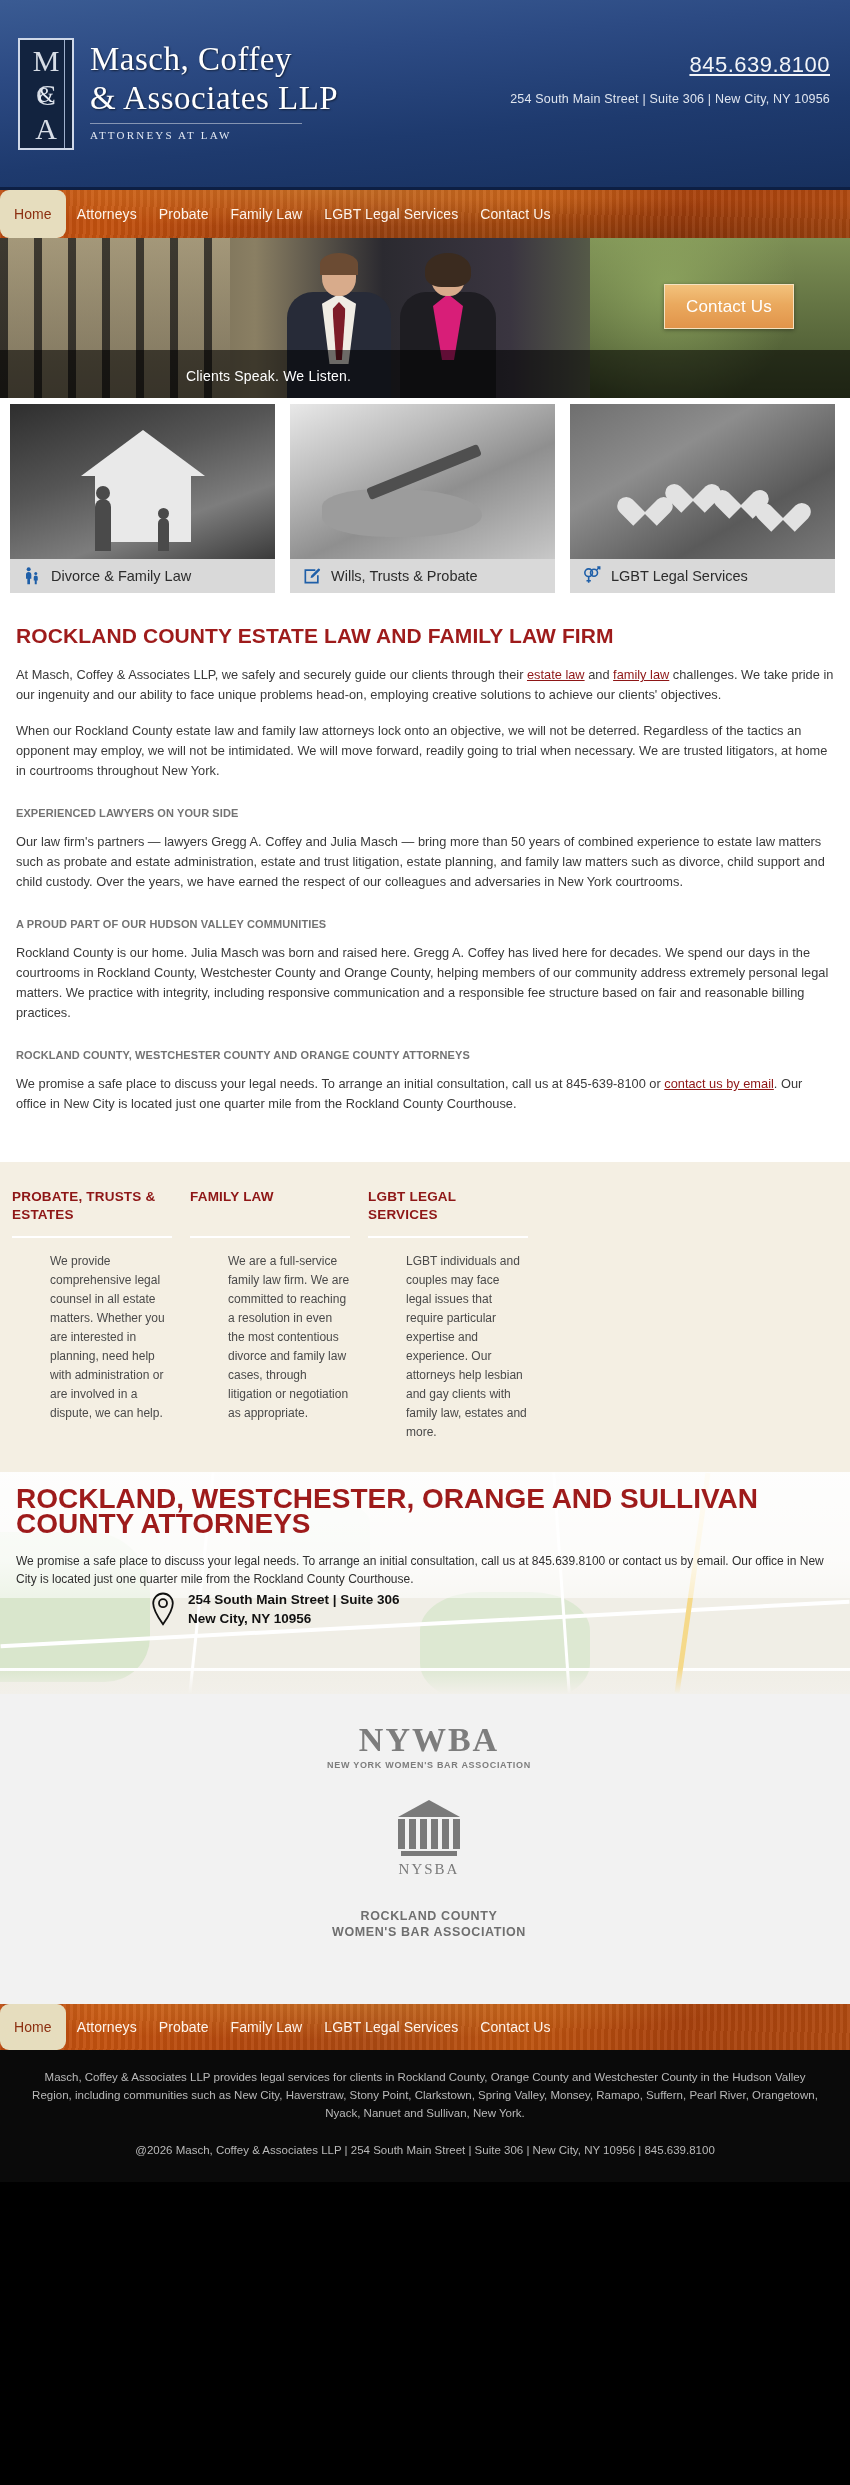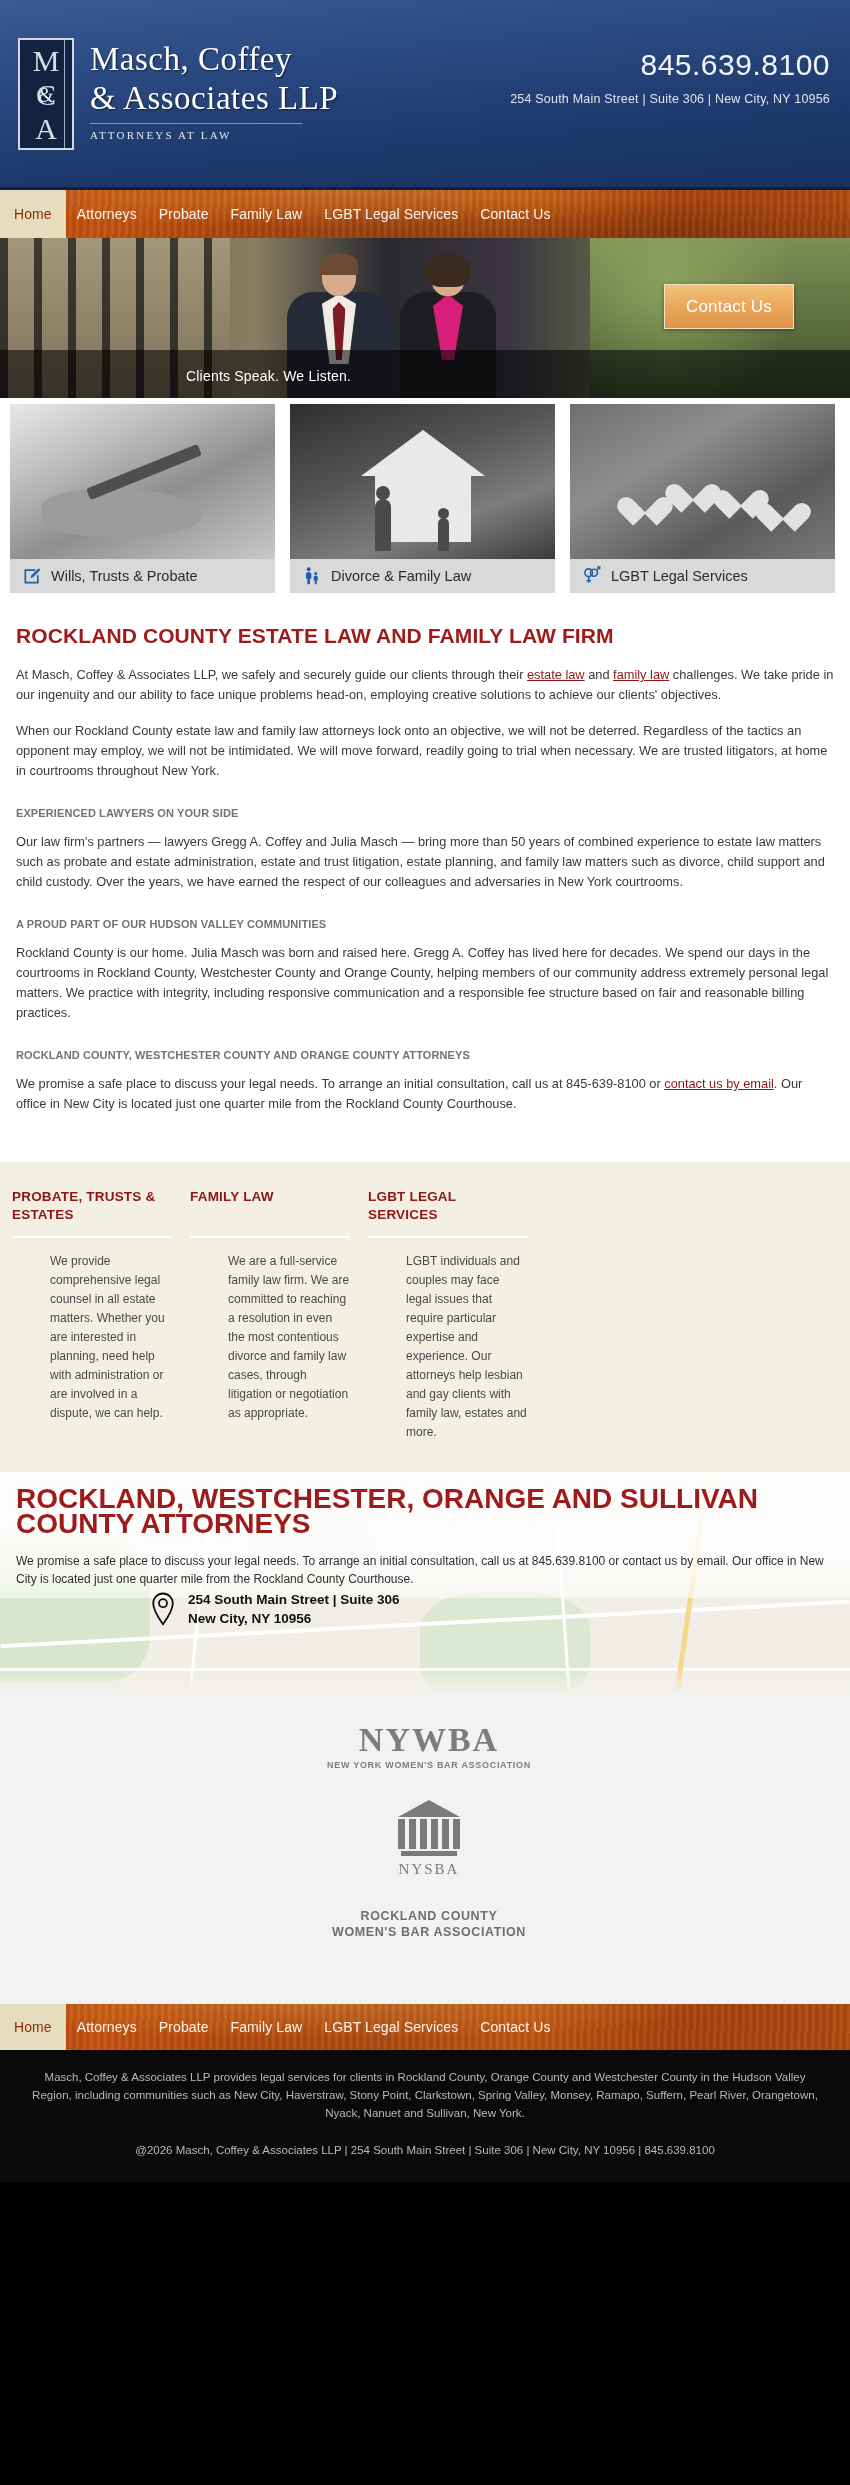--- a/index.html
+++ b/index.html
@@ -84,24 +84,25 @@
     color: #e3e9f3;
     margin-top: 5px;
   }
   .header-contact {
     position: absolute;
     right: 20px; top: 48px;
     text-align: right;
   }
   .header-phone {
     font-family: "Liberation Sans", sans-serif;
-    font-size: 30px;
+    font-size: 22px;
     color: #f2f4f8;
     letter-spacing: .5px;
     line-height: 34px;
+    text-decoration: underline;
   }
   .header-address {
     margin-top: 10px;
     font-size: 12.5px;
     color: #dfe5ef;
     letter-spacing: .2px;
   }
 
   
   .nav {
@@ -128,21 +129,21 @@
     font-size: 14px;
     letter-spacing: .1px;
     cursor: pointer;
     z-index: 2;
   }
   .nav-item.active {
     background: #e6ddbe;
     color: #8c2f10;
     padding: 0 14px;
   }
-  .nav-item.first { margin-left: 0; }
+  .nav-item.first { margin-left: 0; border-radius: 9px; }
 
   
   .hero {
     height: 160px;
     position: relative;
     overflow: hidden;
     background:
       linear-gradient(90deg, #4a4438 0%, #6d6450 18%, #8a7f63 30%, #2b2a30 45%, #3a3540 60%, #6d7a4e 78%, #8a9a60 100%);
   }
   .hero-scene { position:absolute; inset:0; }
@@ -552,49 +553,49 @@
       </div>
     </div>
     <div class="hero-band"></div>
     <div class="hero-tagline">Clients Speak. We Listen.</div>
     <div class="hero-cta">Contact Us</div>
   </div>
 
   <div class="cards">
 
     <div class="card">
-      <div class="card-img card1-img"></div>
-      <div class="card-label">
-        <span class="card-icon">
-          <svg viewBox="0 0 24 24">
-              <path d="M3 4h13v2H5v13h13v-8h2v10H3V4z"></path>
-              <path d="M20.7 3.3a1 1 0 0 0-1.4 0l-8.4 8.4-.6 2.7 2.7-.6 8.4-8.4a1 1 0 0 0 0-1.4l-.7-.7z"></path>
-            </svg>
-        </span>
-        <span>Wills, Trusts &amp; Probate</span>
-      </div>
-    </div>
-
-    <div class="card">
       <div class="card-img card2-img">
         <div class="card2-house"></div>
         <div class="card2-body"></div>
         <div class="card2-fig card2-adult"></div>
         <div class="card2-fig card2-child"></div>
       </div>
       <div class="card-label">
         <span class="card-icon">
           <svg viewBox="0 0 24 24">
               <circle cx="8" cy="4" r="2.4"></circle>
               <path d="M8 7.2c-2 0-3.2 1.2-3.2 3v5.2h1.6V22h3.2v-6.6h1.6V10.2c0-1.8-1.2-3-3.2-3z"></path>
               <circle cx="16.5" cy="9" r="1.8"></circle>
               <path d="M16.5 11.4c-1.5 0-2.4 1-2.4 2.3v3.8h1.2V22h2.4v-4.5h1.2v-3.8c0-1.3-.9-2.3-2.4-2.3z"></path>
             </svg>
         </span>
         <span>Divorce &amp; Family Law</span>
+      </div>
+    </div>
+
+    <div class="card">
+      <div class="card-img card1-img"></div>
+      <div class="card-label">
+        <span class="card-icon">
+          <svg viewBox="0 0 24 24">
+              <path d="M3 4h13v2H5v13h13v-8h2v10H3V4z"></path>
+              <path d="M20.7 3.3a1 1 0 0 0-1.4 0l-8.4 8.4-.6 2.7 2.7-.6 8.4-8.4a1 1 0 0 0 0-1.4l-.7-.7z"></path>
+            </svg>
+        </span>
+        <span>Wills, Trusts &amp; Probate</span>
       </div>
     </div>
 
     <div class="card">
       <div class="card-img card3-img">
         <div class="card3-h h1"></div>
         <div class="card3-h h2"></div>
         <div class="card3-h h3"></div>
         <div class="card3-h h4"></div>
       </div>

